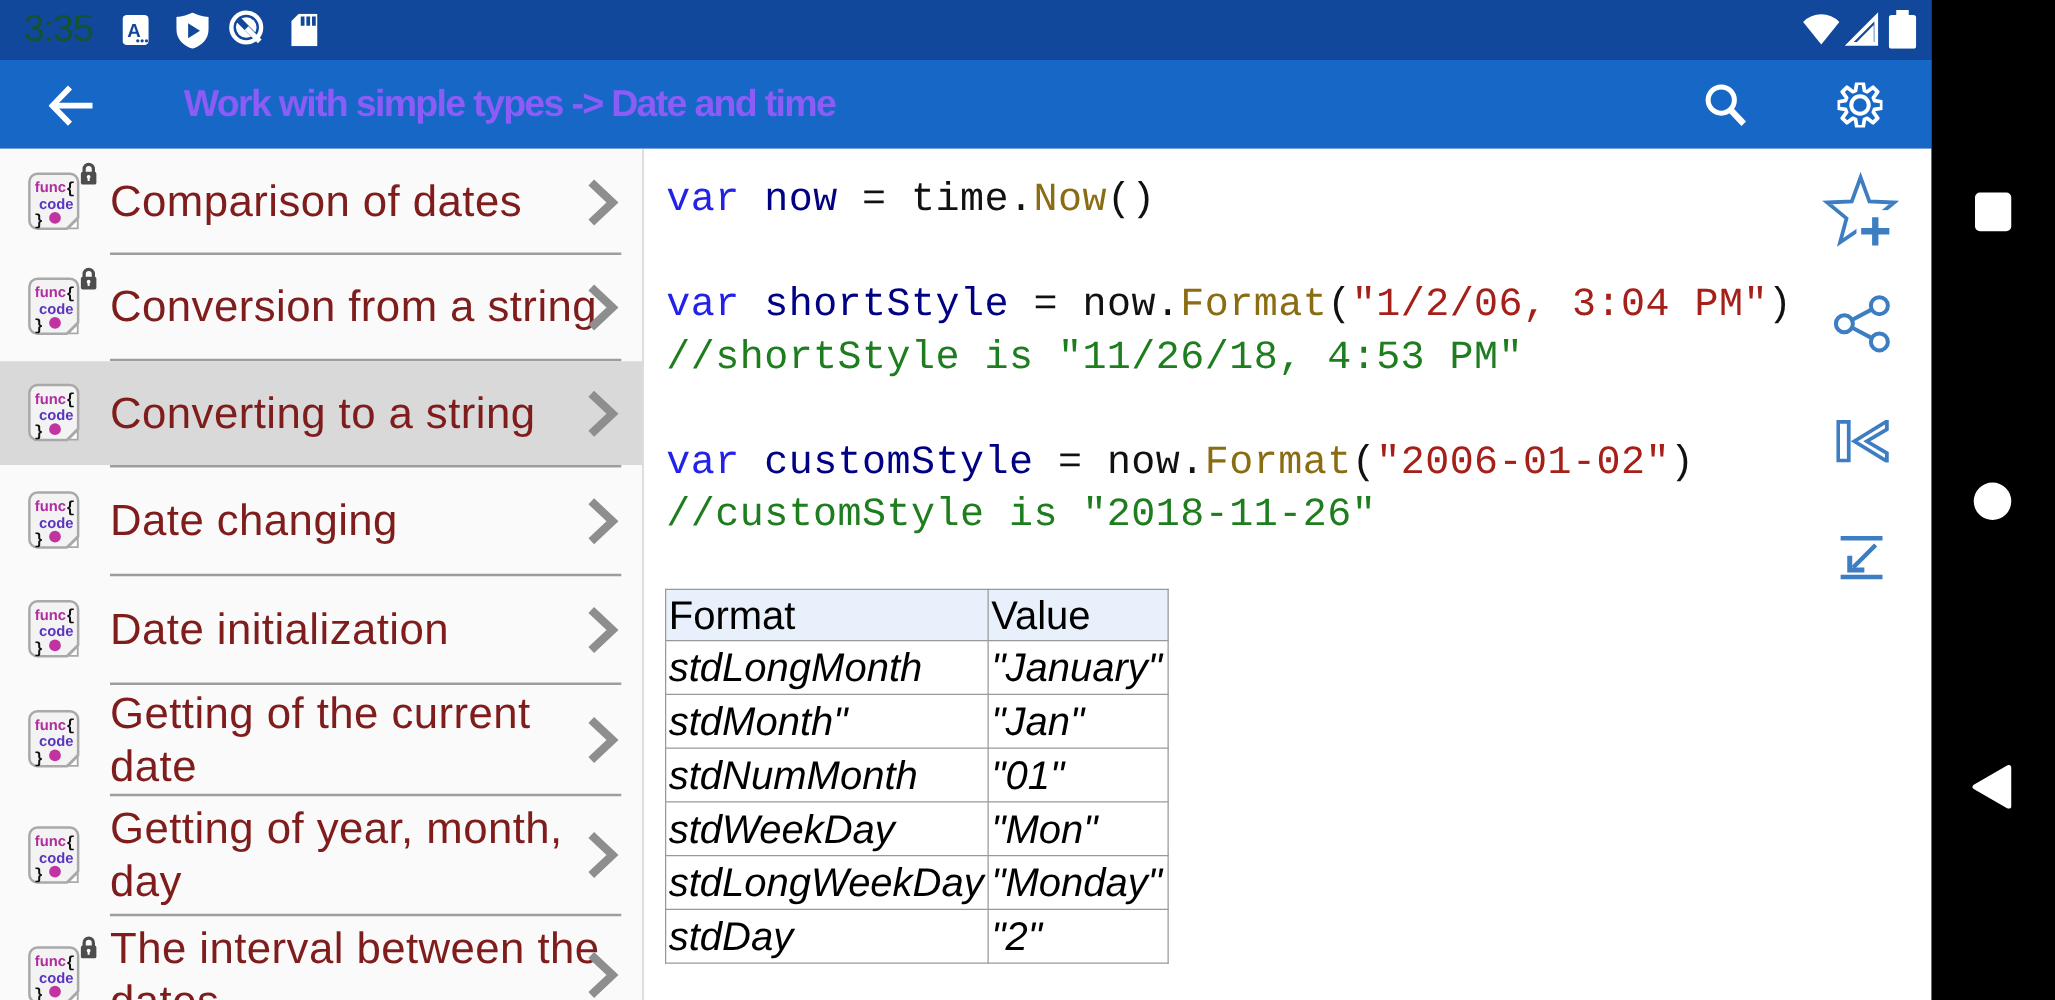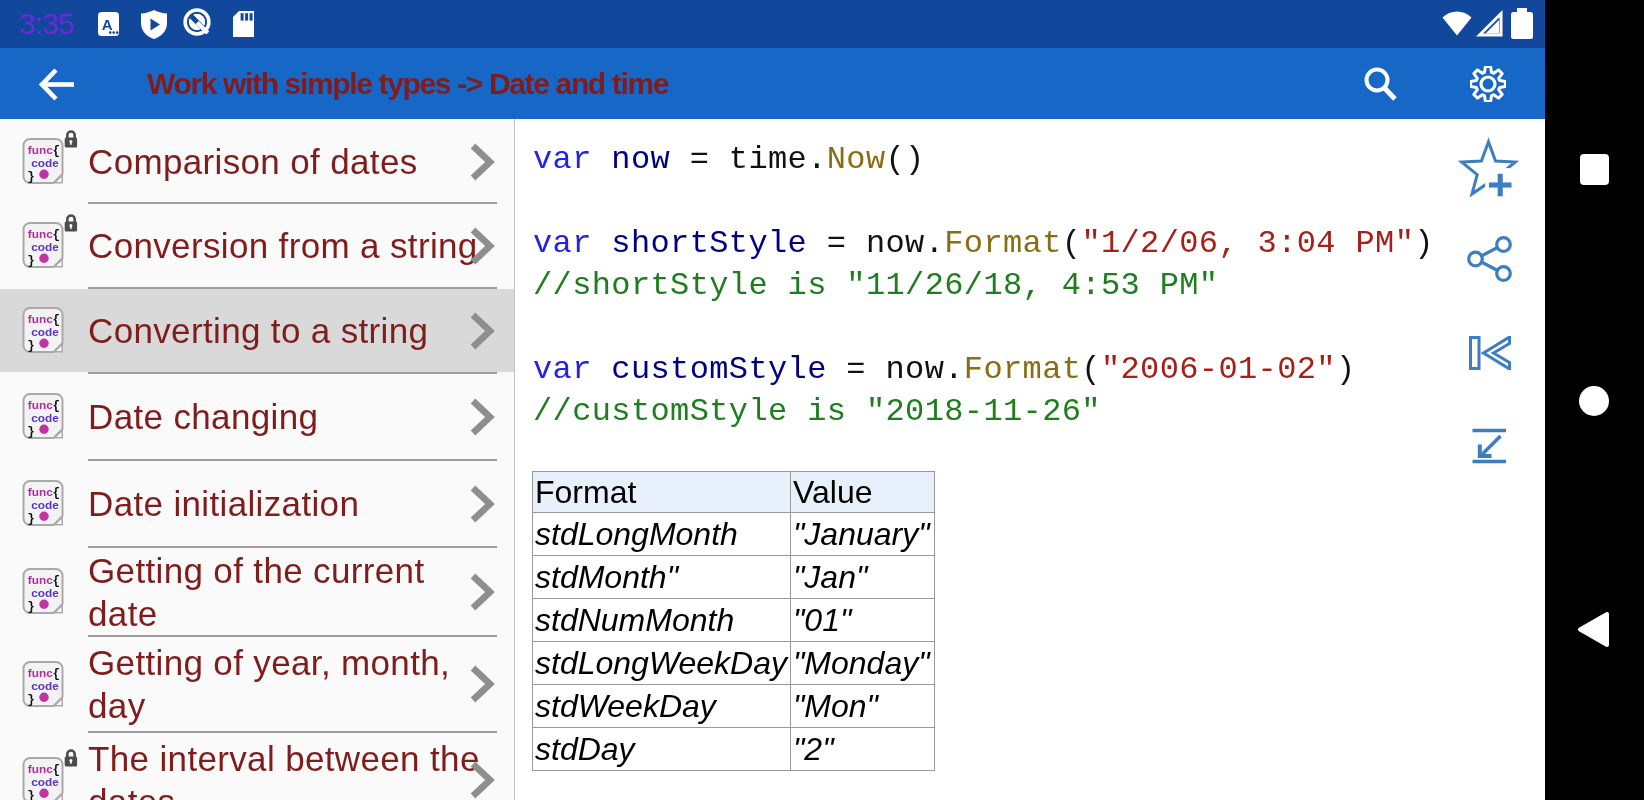--- a/index.html
+++ b/index.html
@@ -4,22 +4,22 @@
 html,body{margin:0;padding:0;}
 body{width:1644px;height:800px;overflow:hidden;position:relative;background:#fff;
   font-family:"Liberation Sans",sans-serif;}
 .abs{position:absolute;}
 #statusbar{left:0;top:0;width:1545px;height:48px;background:#11489b;}
 #appbar{left:0;top:48px;width:1545px;height:71px;background:#1767c7;}
 #appshadow{left:0;top:119px;width:1545px;height:5px;background:linear-gradient(#00000030,#0000);}
 #navbar{right:0;top:0;width:99px;height:800px;background:#000;}
 #sidebar{left:0;top:119px;width:514px;height:681px;background:#fafafa;border-right:1px solid #c4c4c4;}
 #content{left:515px;top:119px;width:1030px;height:681px;background:#fff;}
-.clock{left:19px;top:7px;color:#6d28d9;font-size:30px;letter-spacing:-0.8px;text-align:center;}
-#title{left:147px;top:67px;color:#7f1d1d;font-size:30px;font-weight:bold;letter-spacing:-1.35px;}
+.clock{left:19px;top:7px;color:#14532d;font-size:30px;letter-spacing:-0.8px;text-align:center;}
+#title{left:147px;top:67px;color:#8b5cf6;font-size:30px;font-weight:bold;letter-spacing:-1.35px;}
 .row-txt{color:#7f1d1d;font-size:35px;letter-spacing:0.35px;line-height:43px;white-space:nowrap;}
 .divider{left:88px;width:409px;height:1.7px;background:#9d9d9d;}
 .selbg{left:0;top:289px;width:514px;height:83px;background:#d9d9d9;}
 pre#code{left:533px;top:139px;margin:0;font-family:"Liberation Mono",monospace;
   font-size:32px;line-height:42px;letter-spacing:0.38px;color:#111;}
 .kw{color:#2222e8;text-align:center;}
 .id{color:#000083;}
 .fn{color:#8a6d12;}
 .st{color:#a52019;}
 .cm{color:#1e7d1e;}
@@ -263,26 +263,26 @@
       </tr>
   <tr>
         <td>stdMonth"</td>
         <td>"Jan"</td>
       </tr>
   <tr>
         <td>stdNumMonth</td>
         <td>"01"</td>
       </tr>
   <tr>
+        <td>stdWeekDay</td>
+        <td>"Mon"</td>
+      </tr>
+  <tr>
         <td>stdLongWeekDay</td>
         <td>"Monday"</td>
-      </tr>
-  <tr>
-        <td>stdWeekDay</td>
-        <td>"Mon"</td>
       </tr>
   <tr>
         <td>stdDay</td>
         <td>"2"</td>
       </tr>
 </tbody>
   </table>
 
 <svg class="abs" style="left:1457px;top:137px" width="62" height="66" viewBox="0 0 66 68">
   <g stroke="#3d7dc2" fill="none">

